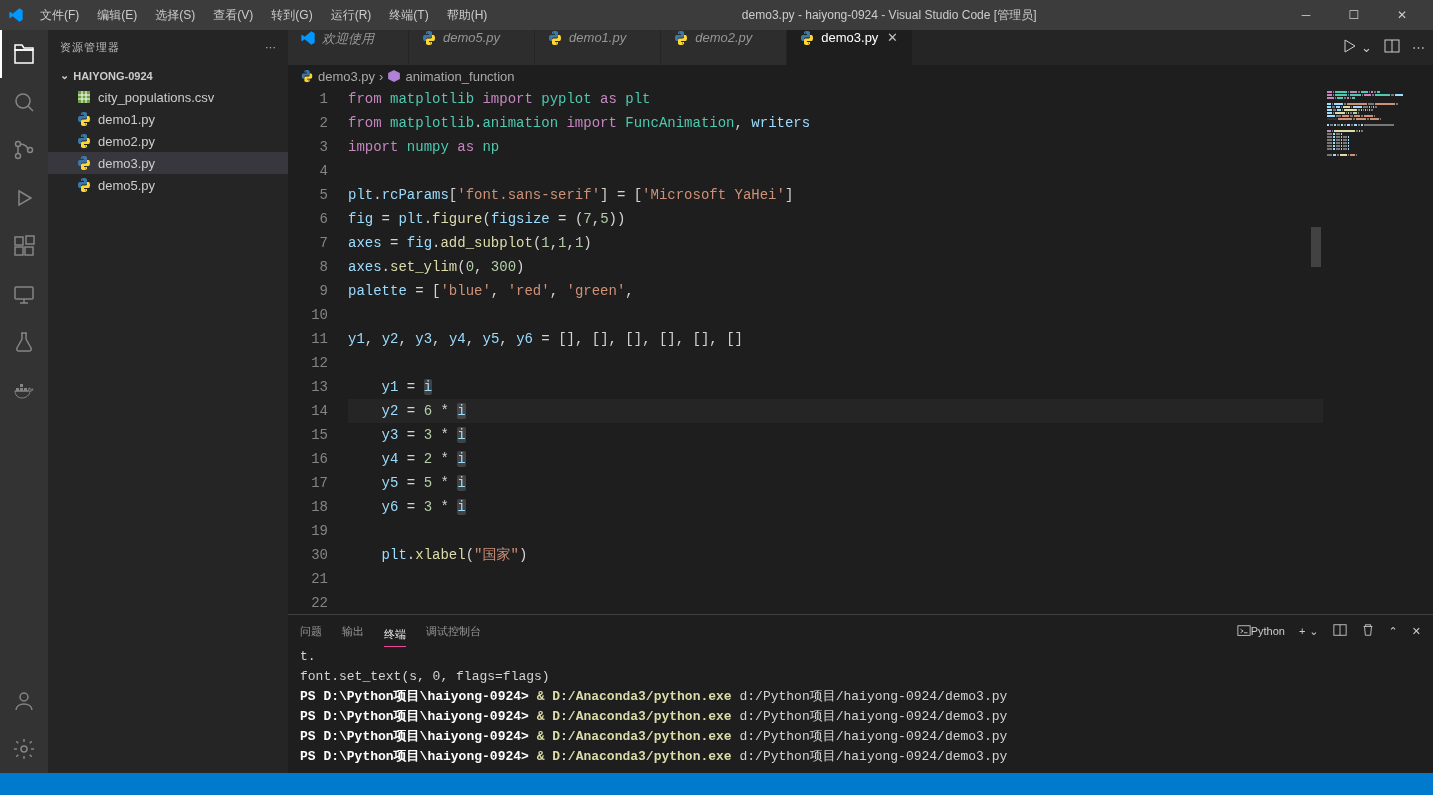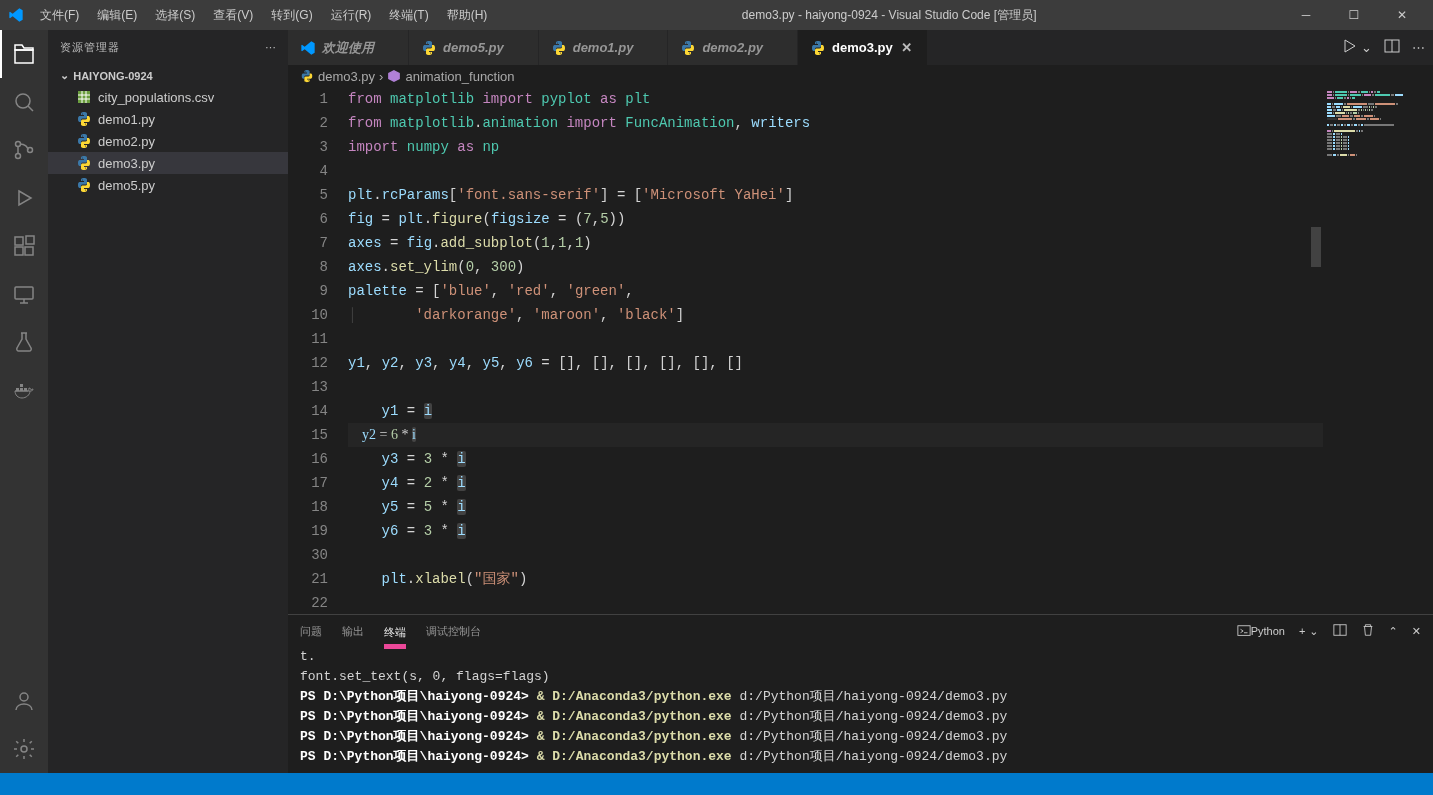--- a/index.html
+++ b/index.html
@@ -20,51 +20,51 @@
 .sidebar { width:240px; background:#252526; display:flex; flex-direction:column; }
 .sidebar-header { height:35px; display:flex; align-items:center; padding:0 12px; font-size:11px; color:#bbbbbb; }
 .sidebar-header-title { flex:1; letter-spacing:1px; }
 .tree-header { padding:4px 12px; font-size:11px; font-weight:700; color:#cccccc; display:flex; align-items:center; cursor:pointer; }
 .tree-header .chev { margin-right:4px; }
 .tree-item { padding:3px 12px 3px 28px; font-size:13px; color:#cccccc; display:flex; align-items:center; cursor:pointer; }
 .tree-item .fic { width:16px; height:16px; margin-right:6px; flex-shrink:0; }
 .tree-item.active { background:#37373d; }
 .editor-area { flex:1; display:flex; flex-direction:column; background:#1e1e1e; min-width:0; }
 .tabs { height:35px; background:#252526; display:flex; }
-.tab { padding:0 12px; display:flex; align-items:center; background:#2d2d2d; color:#969696; border-right:1px solid #252526; cursor:pointer; gap:6px; font-size:13px; font-style:italic;font-weight:bold; }
+.tab { padding:0 12px; display:flex; background:#2d2d2d; color:#969696; border-right:1px solid #252526; cursor:pointer; gap:6px; font-size:13px; font-style:italic; }
 .tab.welcome { font-style:italic; }
 .tab .fic { width:16px; height:16px; }
 .tab.active { background:#1e1e1e; color:#ffffff; font-style:normal; }
 .tab .close { opacity:0; width:16px; text-align:center; }
 .tab.active .close { opacity:0.7; }
 .tab-actions { margin-left:auto; display:flex; align-items:center; padding:0 8px; gap:12px; color:#cccccc; }
 .breadcrumb { height:22px; display:flex; align-items:center; padding:0 12px; font-size:13px; color:#a9a9a9; gap:4px; }
 .breadcrumb .fic { width:14px; height:14px; }
 .editor-split { flex:1; display:flex; min-height:0; }
 .editor { flex:1; display:flex; overflow:hidden; position:relative; font-family:Consolas,'Courier New',monospace; font-size:14px; line-height:24px; }
 .gutter { width:60px; text-align:right; padding-right:20px; color:#858585; }
 .code { flex:1; position:relative; min-width:0; }
 .line { white-space:pre; height:24px; }
-.line.current { background:rgba(255,255,255,0.03);font-family:Liberation Serif, serif; }
+.line.current { background:rgba(255,255,255,0.03); }
 .kw { color:#c586c0; }
 .mod { color:#4ec9b0; }
 .fn { color:#dcdcaa; }
 .str { color:#ce9178; }
 .num { color:#b5cea8; }
 .var { color:#9cdcfe; }
 .txt { color:#d4d4d4; }
 .guide { color:#404040; }
 .hl { background:rgba(120,120,120,0.4); border-radius:2px; }
 .minimap { width:110px; background:#1e1e1e; padding:4px; }
 .mm-line { height:2px; margin-bottom:1px; display:flex; gap:1px; }
 .mm-seg { height:2px; }
 .panel { height:159px; background:#1e1e1e; border-top:1px solid #414141; display:flex; flex-direction:column; }
 .panel-tabs { height:32px; display:flex; align-items:center; padding:0 12px; gap:20px; font-size:11px; color:#969696; }
 .panel-tab { cursor:pointer; padding:4px 0; }
-.panel-tab.active { color:#e7e7e7; border-bottom:5px solid #ec4899;margin-top:8px; }
+.panel-tab.active { color:#e7e7e7; border-bottom:1px solid #ec4899;margin-top:8px; }
 .panel-actions { margin-left:auto; display:flex; gap:14px; align-items:center; color:#cccccc; }
 .terminal { flex:1; padding:0 12px; font-family:Consolas,'Courier New',monospace; font-size:13px; line-height:20px; overflow:hidden; color:#cccccc; }
 .t-prompt { color:#ffffff; font-weight:600; }
 .t-yellow { color:#dcdcaa; font-weight:600; }
 .statusbar { height:22px; background:#007acc; display:flex; align-items:center; font-size:12px; color:#ffffff; padding:0 8px; gap:12px; }
 .editor-scroll { position:absolute; right:0; top:0; width:14px; height:100%; }
 .scroll-thumb { position:absolute; right:2px; top:140px; width:10px; height:40px; background:rgba(121,121,121,0.4); }
 </style>
 </head>
 <body>
@@ -304,21 +304,20 @@
         <div class="code" id="code">
             <div class="line"><span class="kw">from</span><span class="txt"> </span><span class="mod">matplotlib</span><span class="txt"> </span><span class="kw">import</span><span class="txt"> </span><span class="mod">pyplot</span><span class="txt"> </span><span class="kw">as</span><span class="txt"> </span><span class="mod">plt</span></div>
             <div class="line"><span class="kw">from</span><span class="txt"> </span><span class="mod">matplotlib</span><span class="txt">.</span><span class="mod">animation</span><span class="txt"> </span><span class="kw">import</span><span class="txt"> </span><span class="mod">FuncAnimation</span><span class="txt">, </span><span class="var">writers</span></div>
             <div class="line"><span class="kw">import</span><span class="txt"> </span><span class="mod">numpy</span><span class="txt"> </span><span class="kw">as</span><span class="txt"> </span><span class="mod">np</span></div>
             <div class="line">&nbsp;</div>
             <div class="line"><span class="var">plt</span><span class="txt">.</span><span class="var">rcParams</span><span class="txt">[</span><span class="str">'font.sans-serif'</span><span class="txt">] = [</span><span class="str">'Microsoft YaHei'</span><span class="txt">]</span></div>
             <div class="line"><span class="var">fig</span><span class="txt"> = </span><span class="var">plt</span><span class="txt">.</span><span class="fn">figure</span><span class="txt">(</span><span class="var">figsize</span><span class="txt"> = (</span><span class="num">7</span><span class="txt">,</span><span class="num">5</span><span class="txt">))</span></div>
             <div class="line"><span class="var">axes</span><span class="txt"> = </span><span class="var">fig</span><span class="txt">.</span><span class="fn">add_subplot</span><span class="txt">(</span><span class="num">1</span><span class="txt">,</span><span class="num">1</span><span class="txt">,</span><span class="num">1</span><span class="txt">)</span></div>
             <div class="line"><span class="var">axes</span><span class="txt">.</span><span class="fn">set_ylim</span><span class="txt">(</span><span class="num">0</span><span class="txt">, </span><span class="num">300</span><span class="txt">)</span></div>
             <div class="line"><span class="var">palette</span><span class="txt"> = [</span><span class="str">'blue'</span><span class="txt">, </span><span class="str">'red'</span><span class="txt">, </span><span class="str">'green'</span><span class="txt">,</span></div>
-            <div class="line"><span class="guide">│       </span><span class="str">'darkorange'</span><span class="txt">, </span><span class="str">'maroon'</span><span class="txt">, </span><span class="str">'black'</span><span class="txt">]</span></div>
             <div class="line">&nbsp;</div>
             <div class="line"><span class="var">y1</span><span class="txt">, </span><span class="var">y2</span><span class="txt">, </span><span class="var">y3</span><span class="txt">, </span><span class="var">y4</span><span class="txt">, </span><span class="var">y5</span><span class="txt">, </span><span class="var">y6</span><span class="txt"> = [], [], [], [], [], []</span></div>
             <div class="line">&nbsp;</div>
             <div class="line"><span class="txt">    </span><span class="var">y1</span><span class="txt"> = </span><span class="var hl">i</span></div>
             <div class="line current"><span class="txt">    </span><span class="var">y2</span><span class="txt"> = </span><span class="num">6</span><span class="txt"> * </span><span class="var hl">i</span></div>
             <div class="line"><span class="txt">    </span><span class="var">y3</span><span class="txt"> = </span><span class="num">3</span><span class="txt"> * </span><span class="var hl">i</span></div>
             <div class="line"><span class="txt">    </span><span class="var">y4</span><span class="txt"> = </span><span class="num">2</span><span class="txt"> * </span><span class="var hl">i</span></div>
             <div class="line"><span class="txt">    </span><span class="var">y5</span><span class="txt"> = </span><span class="num">5</span><span class="txt"> * </span><span class="var hl">i</span></div>
             <div class="line"><span class="txt">    </span><span class="var">y6</span><span class="txt"> = </span><span class="num">3</span><span class="txt"> * </span><span class="var hl">i</span></div>
             <div class="line">&nbsp;</div>

